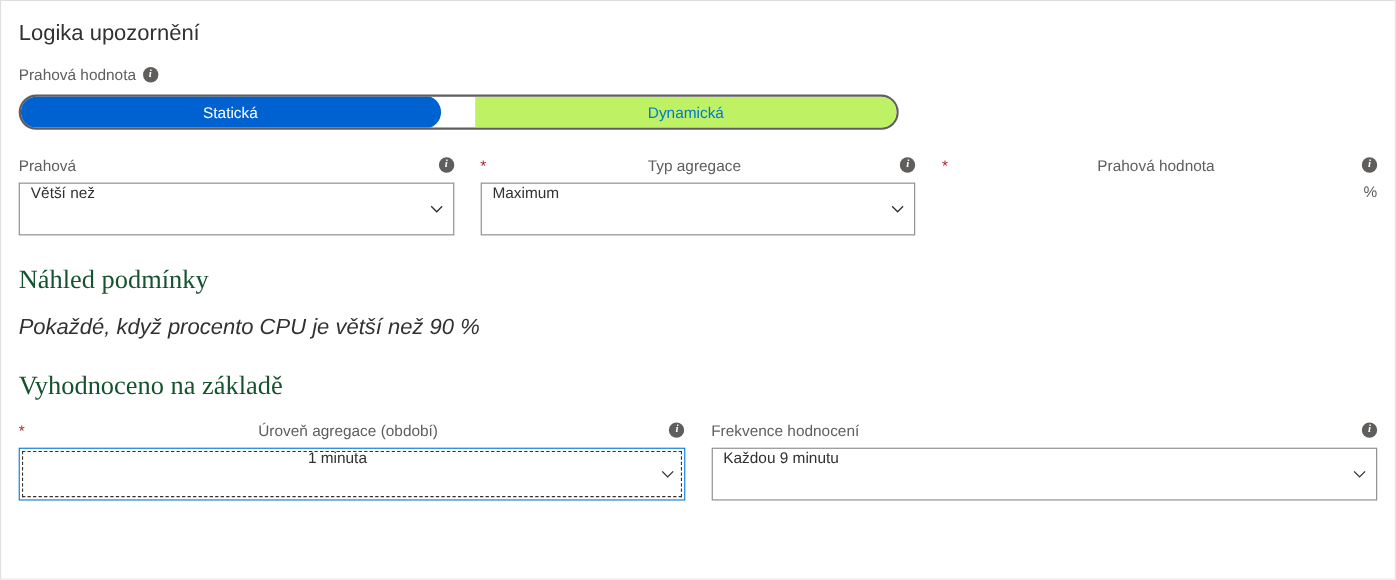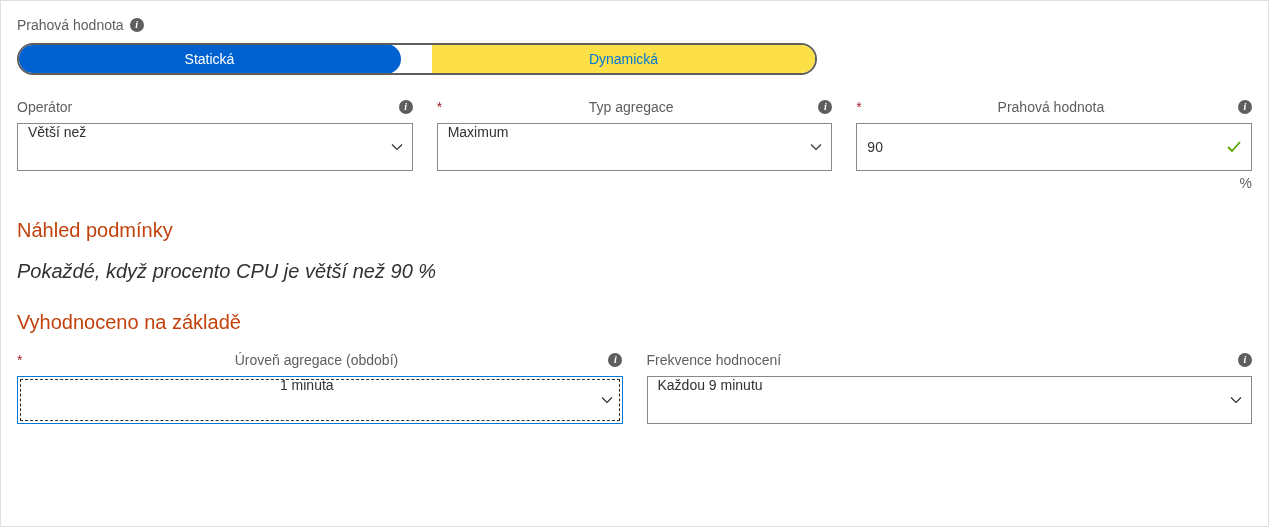--- a/index.html
+++ b/index.html
@@ -21,25 +21,26 @@
       height: 527px;
     }
     .section-title {
       font-size: 20px;
       font-weight: 400;
       color: #323130;
       margin-bottom: 18px;
       margin-top: 2px;
     }
     .subsection-title {
-      font-size: 20px;
+      font-size: 24px;
       font-weight: 400;
-      color: #c2410c;
+      color: #14532d;
       margin-top: 28px;
       margin-bottom: 18px;
+      font-family: Liberation Serif, serif;
     }
     .field-label {
       font-size: 14px;
       color: #605e5c;
       display: inline-flex;
       align-items: center;
       gap: 6px;
       margin-bottom: 4px;
       justify-content: space-between;
     }
@@ -73,21 +74,21 @@
       margin-top: 6px;
       gap: 32px;
     }
     .toggle-option {
       flex: 1;
       display: flex;
       align-items: center;
       justify-content: center;
       font-size: 14px;
       cursor: pointer;
-      background: #fde047;
+      background: #bef264;
       color: #0078d4;
       border: none;
     }
     .toggle-option.active {
       background: #0062d1;
       color: #ffffff;
       border-radius: 18px;
       margin: -1px;
       z-index: 1;
     }
@@ -172,35 +173,36 @@
       display: flex;
       flex-direction: column;
       flex: 1;
     }
   </style>
 </head>
 <body>
 
 <div class="container">
 
+  <div class="section-title">Logika upozornění</div>
 
   <div class="field-label">
     <span>Prahová hodnota</span>
     <span class="info-icon">i</span>
   </div>
 
   <div class="toggle-group">
     <button class="toggle-option active">Statická</button>
     <button class="toggle-option">Dynamická</button>
   </div>
 
   <div class="row">
     <div class="field-group">
       <div class="field-label">
-        <span>Operátor</span>
+        <span>Prahová</span>
         <span class="info-icon">i</span>
       </div>
       <div class="select-wrap">
         <div class="select-control">
           <span>Větší než</span>
         </div>
         <span class="chevron">
           <svg viewBox="0 0 12 8">
               <path d="M1 1.5 L6 6.5 L11 1.5" stroke="#323130" stroke-width="1.2" fill="none"></path>
             </svg>
@@ -225,28 +227,20 @@
         </span>
       </div>
     </div>
 
     <div class="field-group">
       <div class="field-label">
         <span class="required">*</span>
         <span>Prahová hodnota</span>
         <span class="info-icon">i</span>
       </div>
-      <div class="input-wrap">
-        <input type="text" class="text-control" value="90" style="">
-        <span class="check-icon">
-          <svg viewBox="0 0 16 16">
-              <path d="M2 8 L6 12 L14 3" stroke="#57a300" stroke-width="1.8" fill="none"></path>
-            </svg>
-        </span>
-      </div>
       <div class="unit-label">%</div>
     </div>
   </div>
 
   <div class="subsection-title">Náhled podmínky</div>
   <div class="preview-text">Pokaždé, když procento CPU je větší než 90 %</div>
 
   <div class="subsection-title">Vyhodnoceno na základě</div>
 
   <div class="row-bottom">

